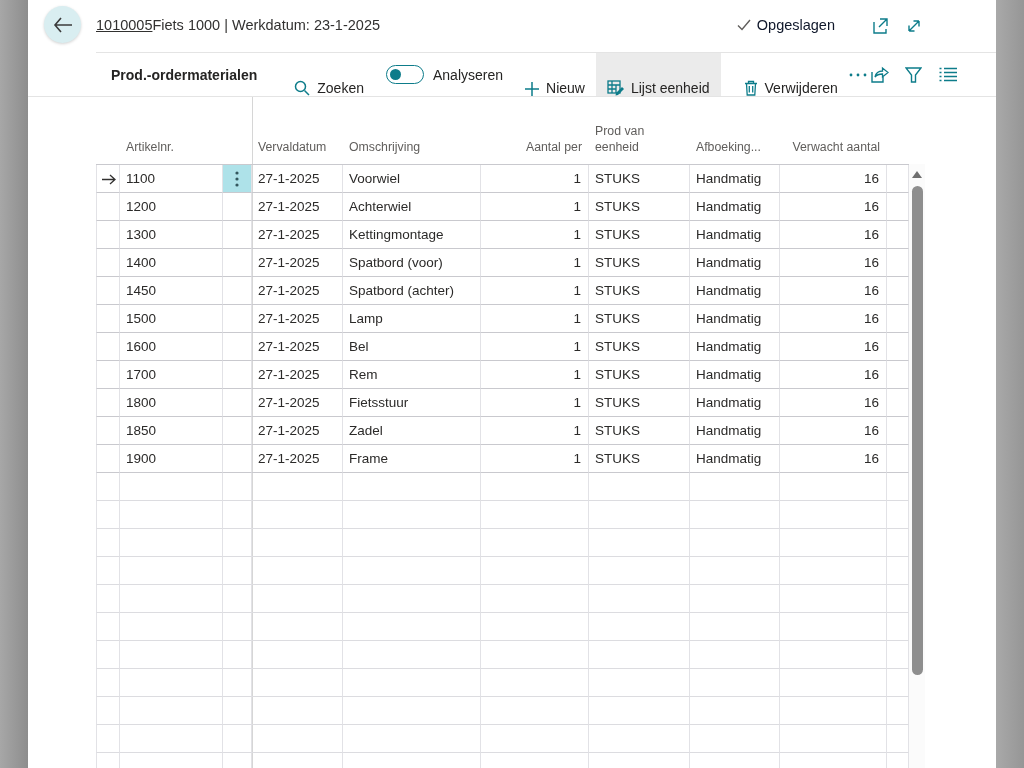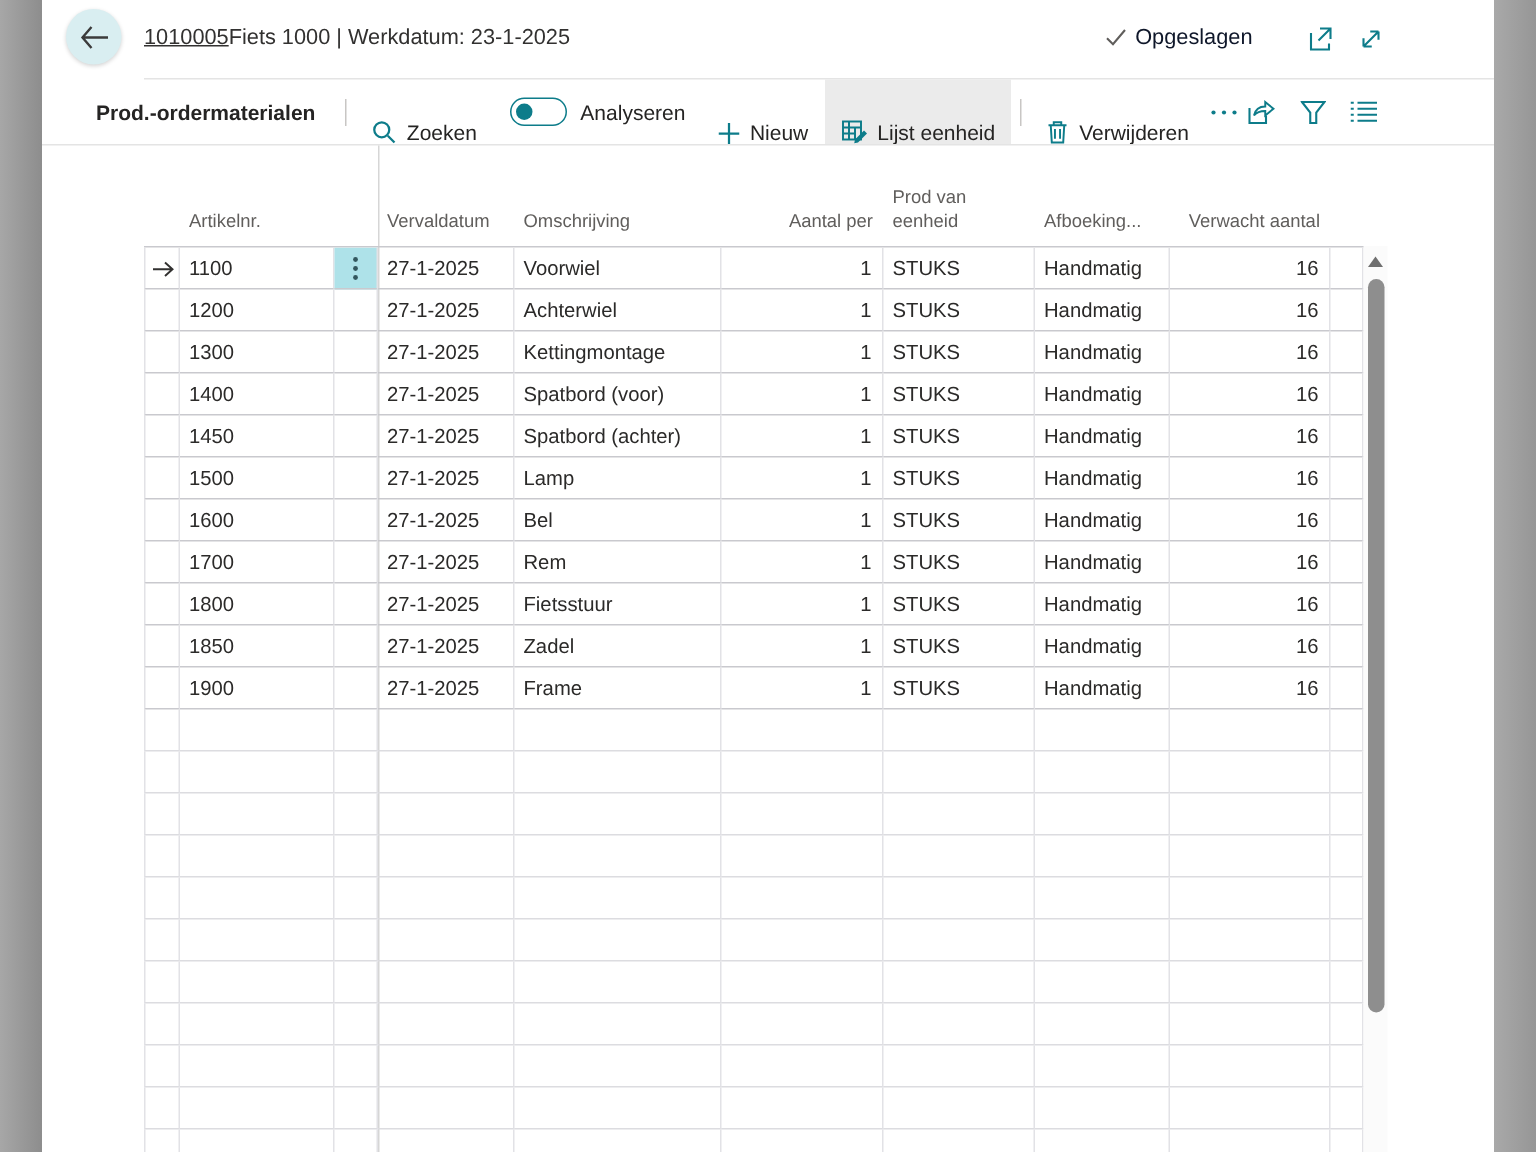--- a/index.html
+++ b/index.html
@@ -23,21 +23,21 @@
   .page-title .rec-link { text-decoration:underline; cursor:pointer; }
   .saved-badge { position:absolute; right:161px; top:17px; display:flex; gap:6px; align-items:center;
     color:#0f172a; font-size:14.5px; }
   .hdr-icon { position:absolute; top:16px; width:20px; height:20px; display:flex; align-items:center;
     justify-content:center; cursor:pointer; }
   .hdr-icon.popup { left:842px; } .hdr-icon.resize { left:876px; }
   .hdr-divider { position:absolute; left:68px; right:0; top:52px; height:1px; background:#e4e4e4; }
 
   
   .toolbar { position:absolute; top:53px; left:0; width:100%; height:43px; display:flex; align-items:center;
-    padding-left:36px; font-size:14px; color:#252423; }
+    padding-left:83px; font-size:14px; color:#252423; }
   .tb-caption { font-weight:bold; font-size:14px; color:#252423; margin-right:14px; white-space:nowrap; }
   .tb-sep { width:1px; height:18px; background:#c8c6c4; margin:0 6px; }
   .tb-btn { display:flex; align-items:flex-end; gap:7px; padding:0 11px; height:43px; cursor:pointer; white-space:nowrap; }
   .tb-btn.active { background:#ebebeb; }
   .tb-toggle-wrap { display:flex; align-items:center; gap:9px; padding:0 11px; height:43px; cursor:pointer; }
   .toggle { width:38px; height:19px; border:1.5px solid #0d7c8a; border-radius:10px; position:relative; }
   .toggle .knob { position:absolute; left:3px; top:2.5px; width:11px; height:11px; border-radius:50%; background:#0d7c8a; }
   .tb-right { margin-left:auto; margin-right:74px; display:flex; align-items:center; gap:8px; }
   .tb-iconbtn { width:26px; height:30px; display:flex; align-items:center; justify-content:center; cursor:pointer; }
   .toolbar-divider { position:absolute; left:0; right:0; top:96px; height:1px; background:#e4e4e4; }

